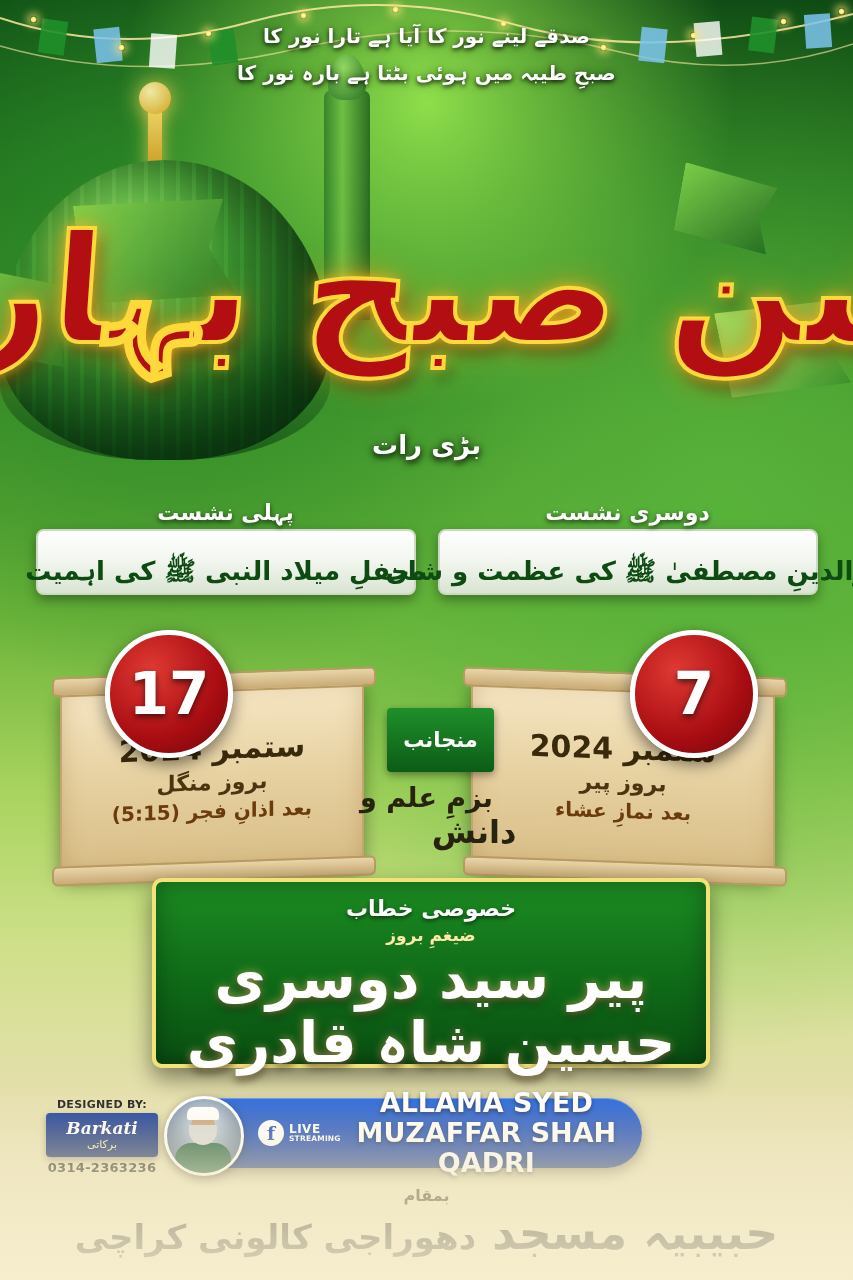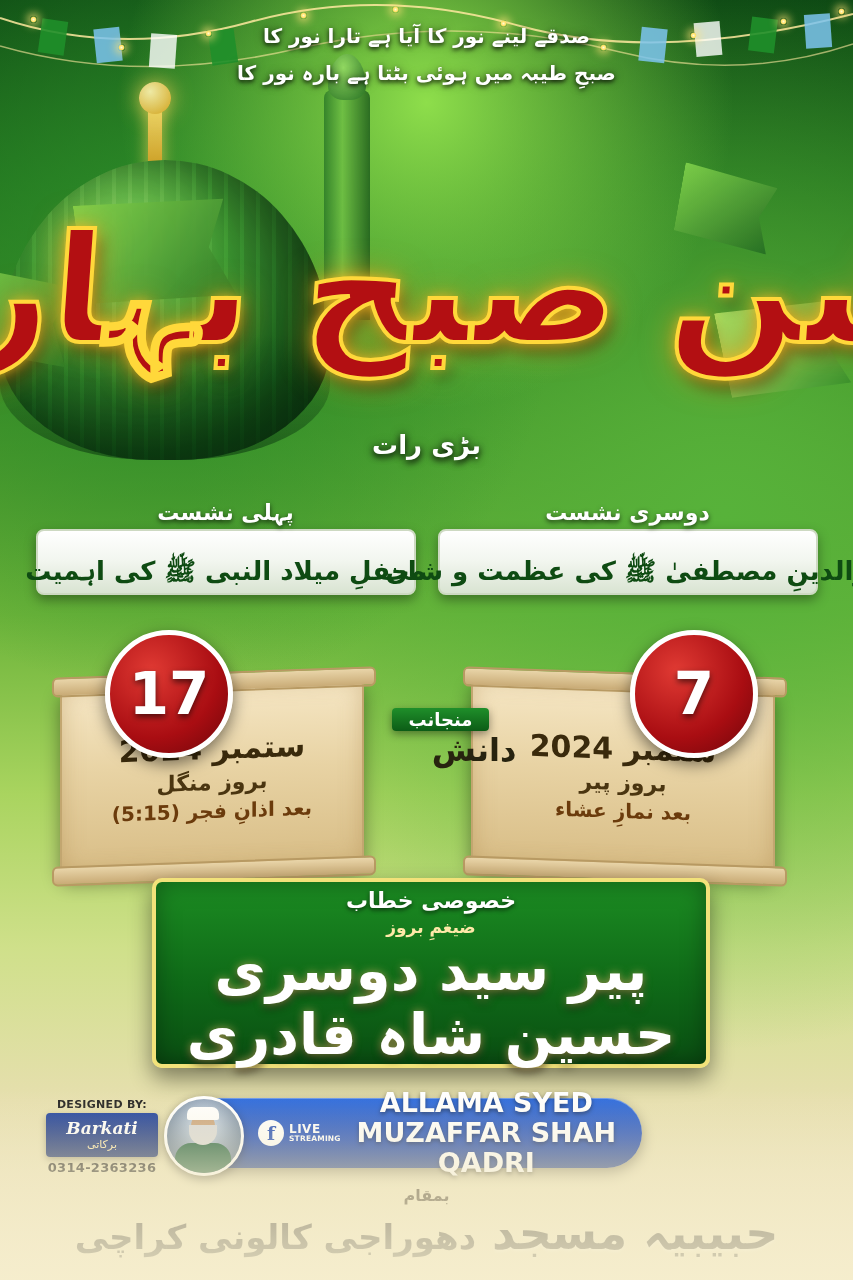--- a/index.html
+++ b/index.html
@@ -187,38 +187,38 @@
     text-shadow:0 3px 6px rgba(0,0,0,.6);
   }
   .badge.right{right:95px;}
   .badge.left{left:105px;}
   .mid-tag{
     position:absolute;left:50%;top:78px;transform:translateX(-50%);
     width:180px;text-align:center;direction:rtl;
   }
   .mid-tag .tag-top{
     display:inline-block;background:linear-gradient(180deg,#1f8f2a,#0c5c16);
-    color:#fff;font-size:18px;font-weight:bold;padding:1px 16px;border-radius:4px;
+    color:#fff;font-size:21px;font-weight:bold;padding:20px 16px;border-radius:4px;
     box-shadow:0 3px 8px rgba(0,0,0,.4);
     margin-left:28px;
   }
   .mid-tag .tag-l1{font-size:27px;font-weight:bold;color:#27230f;margin-top:10px;}
   .mid-tag .tag-l2{font-size:32px;font-weight:bold;color:#27230f;text-align:right;}
 
   
   .speaker{
     position:absolute;top:878px;left:152px;width:550px;height:182px;
     background:linear-gradient(180deg,#1c8c22 0%,#0f6a18 55%,#0a4f12 100%);
     border:4px solid #f2e27a;
     border-radius:10px;
     box-shadow:0 10px 22px rgba(0,0,0,.45), inset 0 0 24px rgba(0,0,0,.35);
     direction:rtl;text-align:center;
   }
   .sp-khitab{
-    margin-top:6px;font-size:22px;font-weight:bold;color:#ffffff;
+    margin-top:14px;font-size:22px;font-weight:bold;color:#ffffff;
     text-shadow:0 2px 4px rgba(0,0,0,.6);
   }
   .sp-title{
     font-size:17px;font-weight:bold;color:#ffe9a8;margin-top:4px;
   }
   .sp-name{
     font-size:56px;font-weight:bold;color:#ffffff;line-height:1.15;
     margin-top:2px;
     text-shadow:0 0 10px rgba(255,220,120,.6), 0 4px 8px rgba(0,0,0,.7);
   }
@@ -377,20 +377,21 @@
       <div class="scroll-inner">
         <div class="sc-date">ستمبر 2024</div>
         <div class="sc-day">بروز منگل</div>
         <div class="sc-time">بعد اذانِ فجر (5:15)</div>
       </div>
     </div>
     <div class="badge left">17</div>
 
     <div class="mid-tag">
       <div class="tag-top">منجانب</div>
+      <div class="tag-l1">بزمِ علم و</div>
       <div class="tag-l2">دانش</div>
     </div>
   </div>
 
   <div class="speaker">
     <div class="sp-khitab">خصوصی خطاب</div>
     <div class="sp-title">ضیغمِ بروز</div>
     <div class="sp-name">پیر سید دوسری حسین شاہ قادری</div>
   </div>
 

